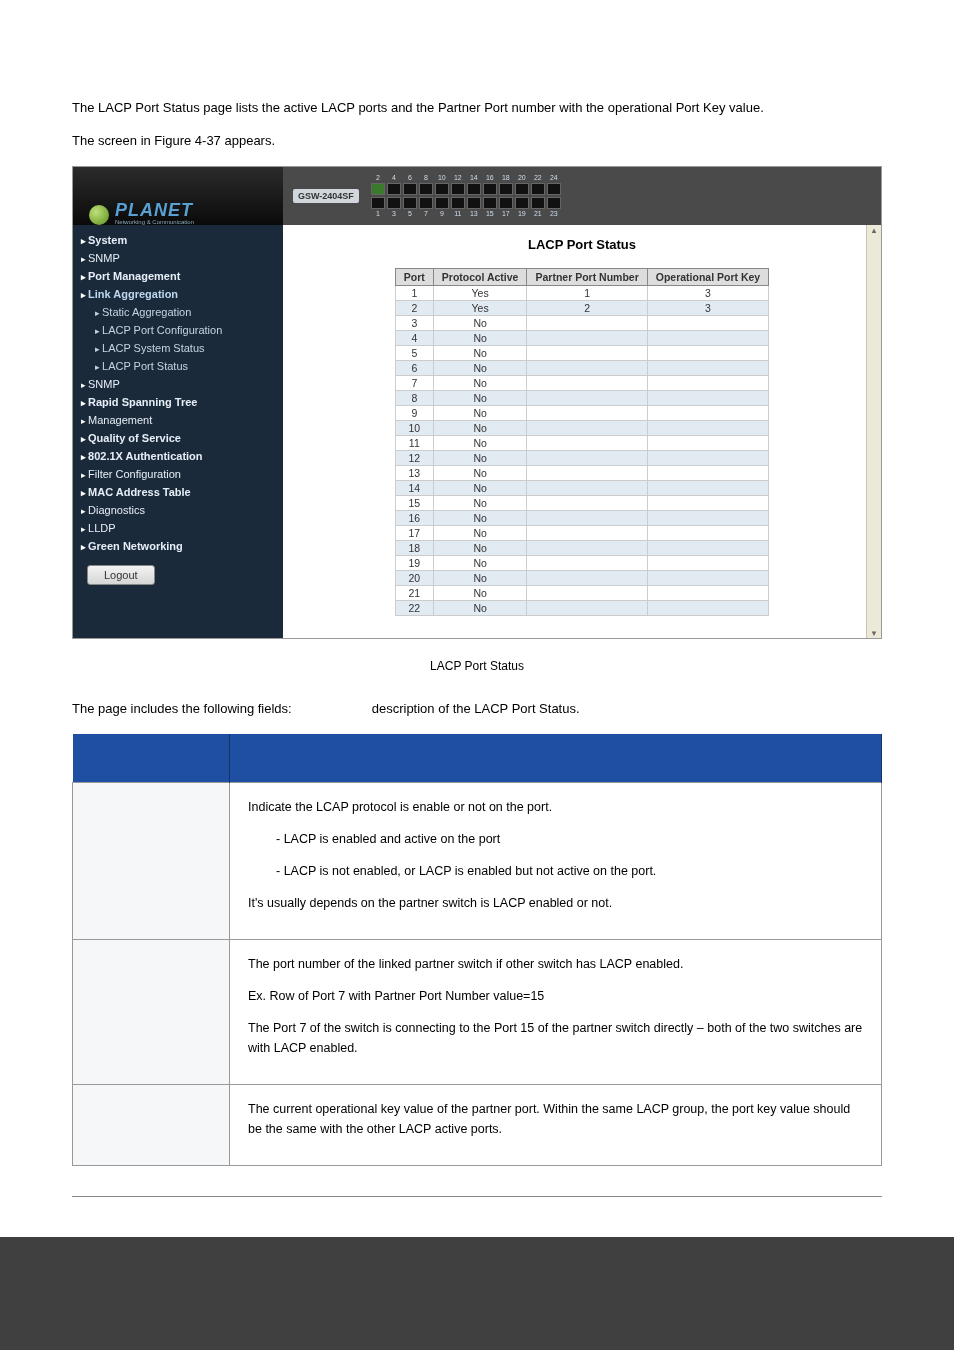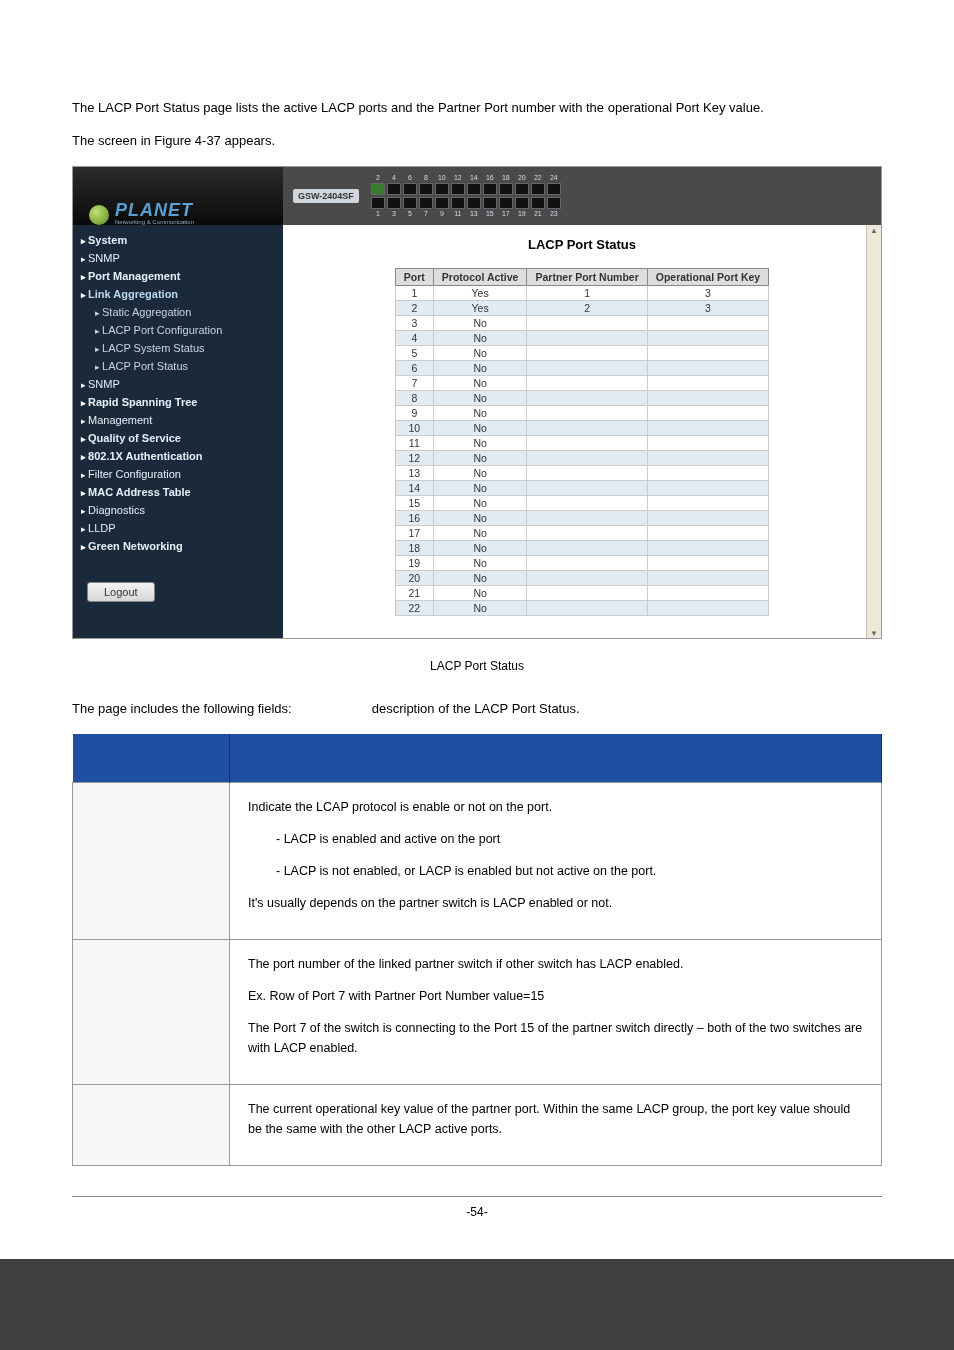--- a/index.html
+++ b/index.html
@@ -105,21 +105,20 @@
   .sidebar-item.open { color: #bcd7ef; }
   .sidebar-item.bold { font-weight: bold; }
   .logout-wrap { padding: 10px 14px; }
   .logout-btn {
     background: linear-gradient(#f3f3f3,#d6d6d6);
     border: 1px solid #888;
     border-radius: 3px;
     font-size: 11px;
     padding: 3px 16px;
     color: #333;
-    margin-top: 17px;
   }
   .app-main { flex: 1; background: #fff; padding: 6px 10px; position: relative; overflow: hidden; }
   .main-title { text-align: center; font-weight: bold; font-size: 13px; margin: 6px 0 10px 0; }
   .port-table {
     margin: 16px auto;
     border-collapse: collapse;
     font-size: 10.5px;
     color: #333;
   }
   .port-table th {
@@ -483,15 +482,14 @@
             <div class="desc-block">
               <p>The current operational key value of the partner port. Within the same LACP group, the port key value should be the same with the other LACP active ports.</p>
             </div>
           </td>
         </tr>
       </tbody>
   </table>
 
 
   <div class="footer-line"></div>
-  <div class="page-num">-54-</div>
 
 </div>
 
 </body></html>

